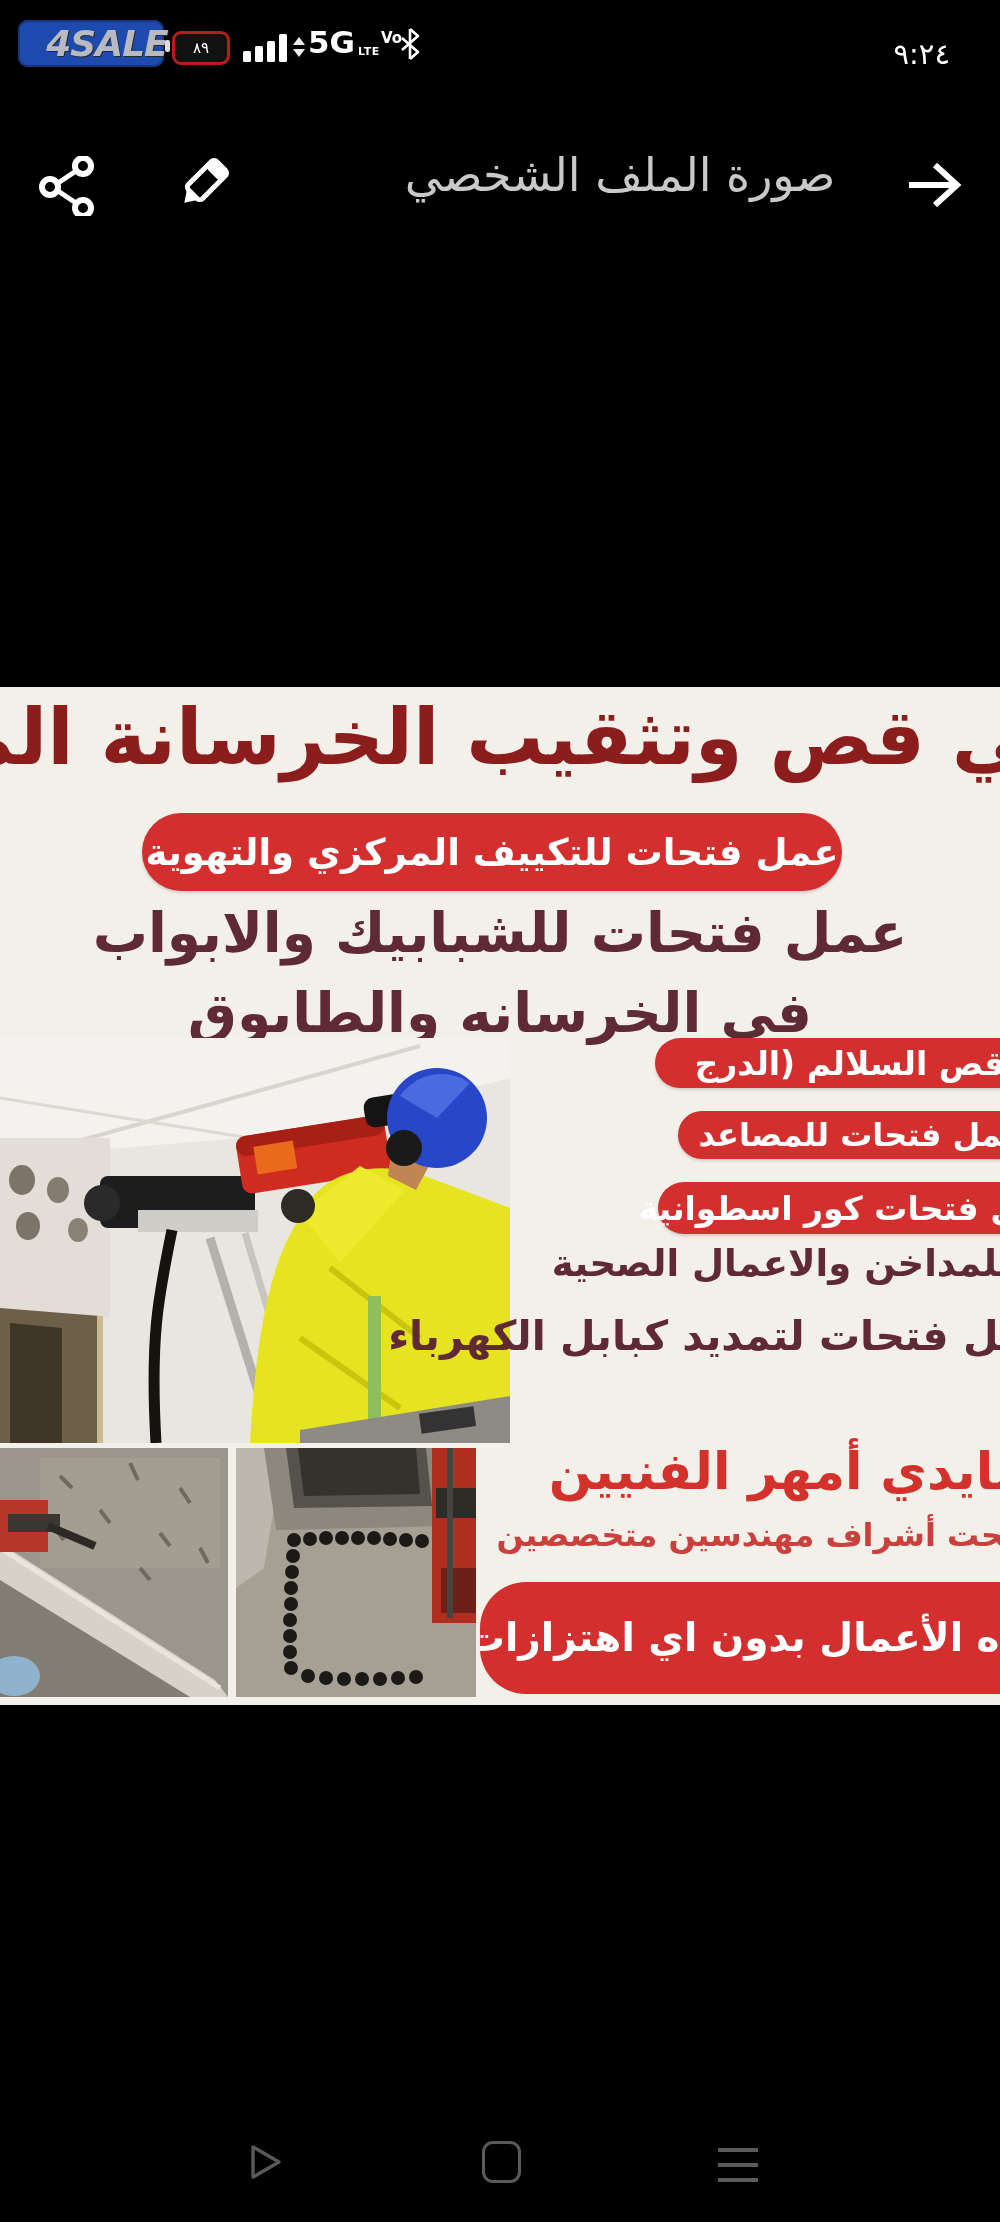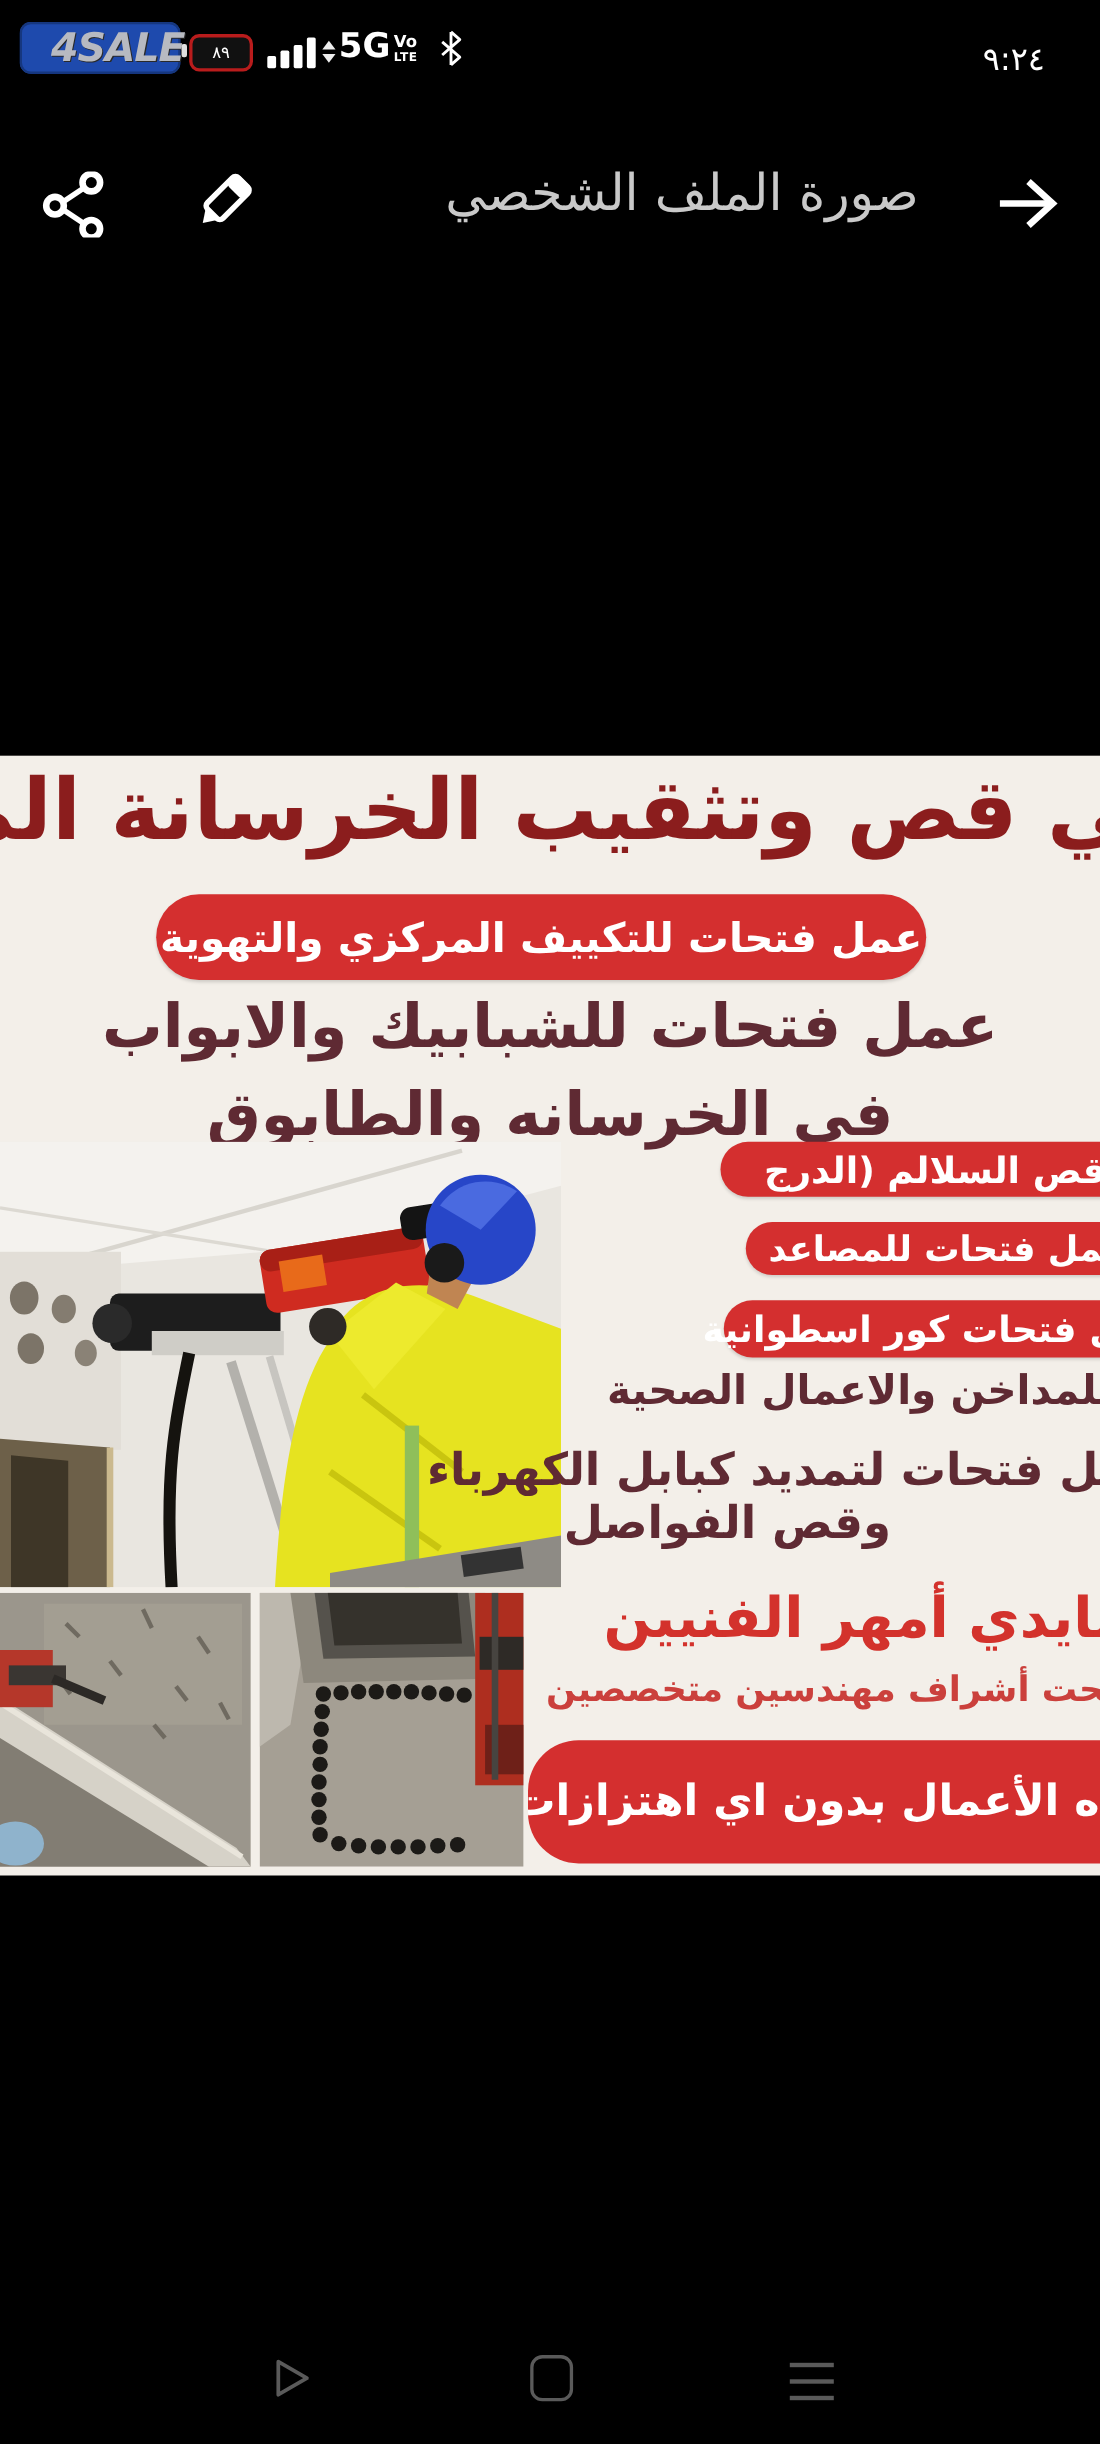--- a/index.html
+++ b/index.html
@@ -18,21 +18,21 @@
   .battery-nub{left:165px;top:40px;width:5px;height:12px;background:#dfdfdf;border-radius:2px;}
   .signal{left:243px;top:32px;width:46px;height:30px;display:flex;align-items:flex-end;gap:4px;}
   .signal i{display:block;width:8px;background:#fff;border-radius:1.5px;}
   .updown{left:293px;top:37px;width:12px;height:22px;}
   .updown .up{width:0;height:0;border-left:6px solid transparent;border-right:6px solid transparent;
               border-bottom:8px solid #eee;margin-bottom:4px;}
   .updown .down{width:0;height:0;border-left:6px solid transparent;border-right:6px solid transparent;
                 border-top:8px solid #eee;}
   .net5g{left:308px;top:27px;color:#fff;font-size:31px;font-weight:bold;line-height:1;}
   .volte{left:358px;top:31px;color:#fff;font-weight:bold;text-align:left;line-height:1;}
-  .volte div:first-child{font-size:15px;}
+  .volte div:first-child{font-size:15px;margin-left:23px;}
   .volte div:last-child{font-size:11px;letter-spacing:0.5px;}
   .bt{left:398px;top:27px;}
   .time{left:880px;top:40px;width:70px;color:#fff;font-size:29px;text-align:right;line-height:1;}
 
   
   .hicon{cursor:pointer;}
   .htitle{left:340px;top:148px;width:560px;text-align:center;color:#c9c9c9;font-size:46px;
           line-height:1.2;white-space:nowrap;}
 
   
@@ -168,21 +168,20 @@
       <polygon points="300,392 510,358 510,405 300,405" fill="#8e8b85"></polygon>
       <rect x="420" y="372" width="55" height="20" fill="#333" transform="rotate(-8 447 382)"></rect>
     </svg>
 
     <div class="abs pill pill1" dir="rtl">قص السلالم (الدرج</div>
     <div class="abs pill pill2" dir="rtl">عمل فتحات للمصاعد</div>
     <div class="abs pill pill3" dir="rtl">عمل فتحات كور اسطوانية</div>
 
     <div class="abs maroon chimneys" dir="rtl">للمداخن والاعمال الصحية</div>
     <div class="abs maroon cables" dir="rtl">عمل فتحات لتمديد كبابل الكهرباء</div>
-    <div class="abs maroon joints" dir="rtl">وقص الفواصل</div>
     <div class="abs techs" dir="rtl">بايدي أمهر الفنيين</div>
     <div class="abs engs" dir="rtl">تحت أشراف مهندسين متخصصين</div>
 
     <div class="abs band">
       <div dir="rtl">هذه الأعمال بدون اي اهتزازات</div>
     </div>
 
     <svg class="abs photo" style="left:0;top:761px" width="228" height="249" viewBox="0 0 228 249">
       <rect width="228" height="249" fill="#9b968c"></rect>
       <rect x="40" y="10" width="180" height="110" fill="#a39e92"></rect>

